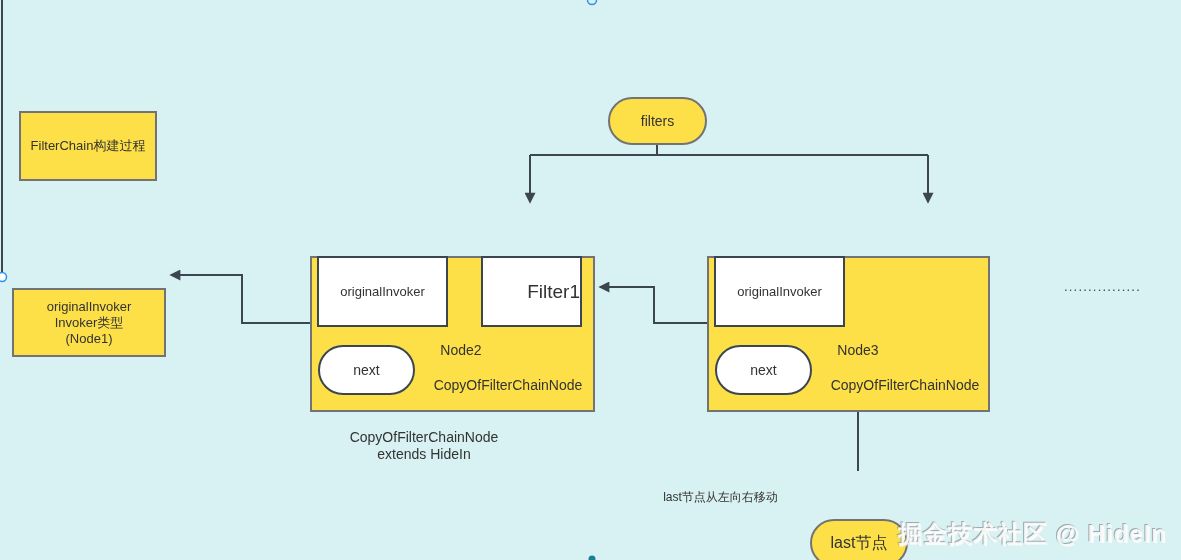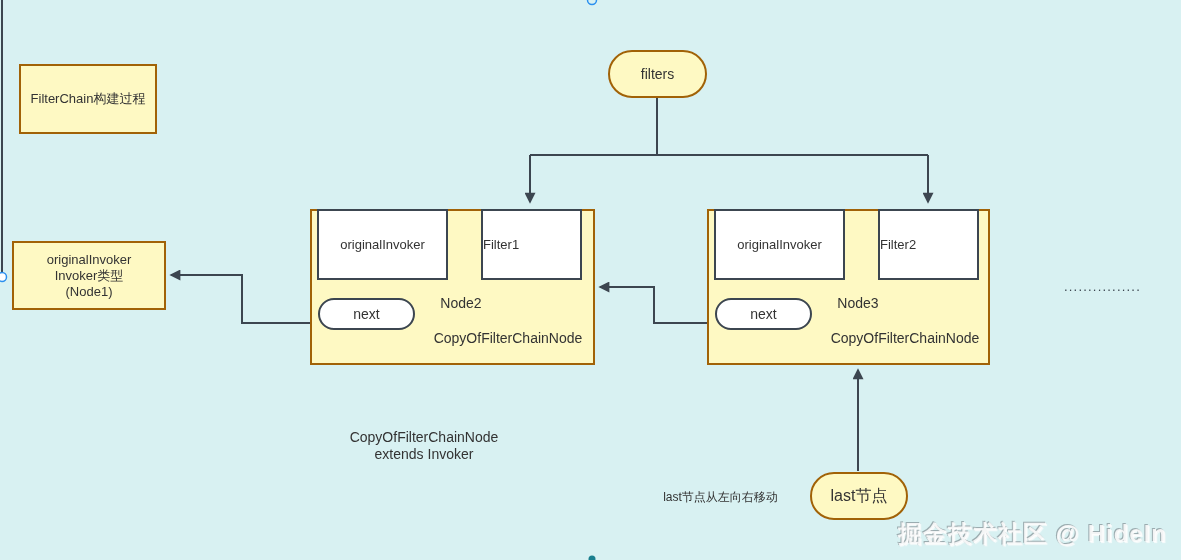--- a/index.html
+++ b/index.html
@@ -7,42 +7,43 @@
     position:relative;
     width:1181px;height:560px;
     background:#d8f1f2;
     overflow:hidden;
     font-family:"Liberation Sans","DejaVu Sans",sans-serif;
     color:#333;
   }
   #wires{position:absolute;left:0;top:0;width:1181px;height:560px;z-index:1;}
   .shape{
     position:absolute;
-    background:#fef9c3;
-    border:2px solid #a16207;
+    background:#fde047;
+    border:2px solid #737373;
     box-sizing:border-box;
     display:flex;align-items:center;justify-content:center;
     text-align:center;
     z-index:2;
     color:#333;
+    margin-top:47px;
   }
   .shape .inner{position:absolute;}
   .label{
     position:absolute;z-index:3;
     text-align:center;color:#333;
   }
   .multiline{display:flex;flex-direction:column;justify-content:center;}
   #title-box{left:19px;top:64px;width:138px;height:70px;font-size:13px;}
   #filters-node{left:608px;top:50px;width:99px;height:48px;font-size:14px;border-radius:24px;}
   #node1-box{left:12px;top:241px;width:154px;height:69px;font-size:13px;line-height:16px;}
   #node2-box{left:310px;top:209px;width:285px;height:156px;}
   #node3-box{left:707px;top:209px;width:283px;height:156px;}
   .invoker-box{left:5px;top:-2px;width:131px;height:71px;font-size:13px;background:#fff;border:2px solid #3c4650;box-sizing:border-box;display:flex;align-items:center;justify-content:center;}
-  .filter-box{left:169px;top:-2px;width:101px;height:71px;font-size:13px;background:#fff;border:2px solid #3c4650;box-sizing:border-box;display:flex;align-items:center;justify-content:flex-start;}
-  .next-pill{left:6px;top:87px;width:97px;height:32px;font-size:14px;background:#fff;border:2px solid #3c4650;box-sizing:border-box;border-radius:25px;display:flex;align-items:center;justify-content:center;}
+  .filter-box{left:169px;top:-2px;width:101px;height:71px;font-size:19px;background:#fff;border:2px solid #3c4650;box-sizing:border-box;display:flex;align-items:center;justify-content:flex-end;}
+  .next-pill{left:6px;top:87px;width:97px;height:50px;font-size:14px;background:#fff;border:2px solid #3c4650;box-sizing:border-box;border-radius:25px;display:flex;align-items:center;justify-content:center;}
   .node-name{left:89px;top:84px;width:120px;font-size:14px;}
   .node-class{left:112px;top:119px;width:168px;font-size:14px;}
   #last-node{left:810px;top:472px;width:98px;height:48px;font-size:16px;border-radius:24px;}
   #extends-note{left:344px;top:429px;width:160px;font-size:14px;line-height:17px;}
   #last-move-note{left:648px;top:489px;width:145px;font-size:12px;white-space:nowrap;}
   #ellipsis{left:1064px;top:279px;width:70px;font-size:13px;letter-spacing:1.2px;color:#3c4650;text-align:left;white-space:nowrap;}
   #watermark{
     position:absolute;right:14px;bottom:10px;z-index:4;
     font-size:24px;font-weight:700;letter-spacing:1px;
     color:rgba(255,255,255,0.88);
@@ -103,37 +104,34 @@
       <span>next</span>
     </div>
     <div class="label node-name">Node2</div>
     <div class="label node-class">CopyOfFilterChainNode</div>
   </div>
 
   <div class="shape" id="node3-box">
     <div class="inner invoker-box">
       <span>originalInvoker</span>
     </div>
-    <div class="inner filter-box">
-      <span>Filter2</span>
-    </div>
     <div class="inner next-pill">
       <span>next</span>
     </div>
     <div class="label node-name">Node3</div>
     <div class="label node-class">CopyOfFilterChainNode</div>
   </div>
 
   <div class="shape" id="last-node">
     <span>last节点</span>
   </div>
 
   <div class="label" id="extends-note">
     <div>CopyOfFilterChainNode</div>
-    <div>extends Invoker</div>
+    <div>extends HideIn</div>
   </div>
 
   <div class="label" id="last-move-note">last节点从左向右移动</div>
 
   <div class="label" id="ellipsis">................</div>
 
   <div id="watermark">掘金技术社区 @ HideIn</div>
 
 </div>
 

